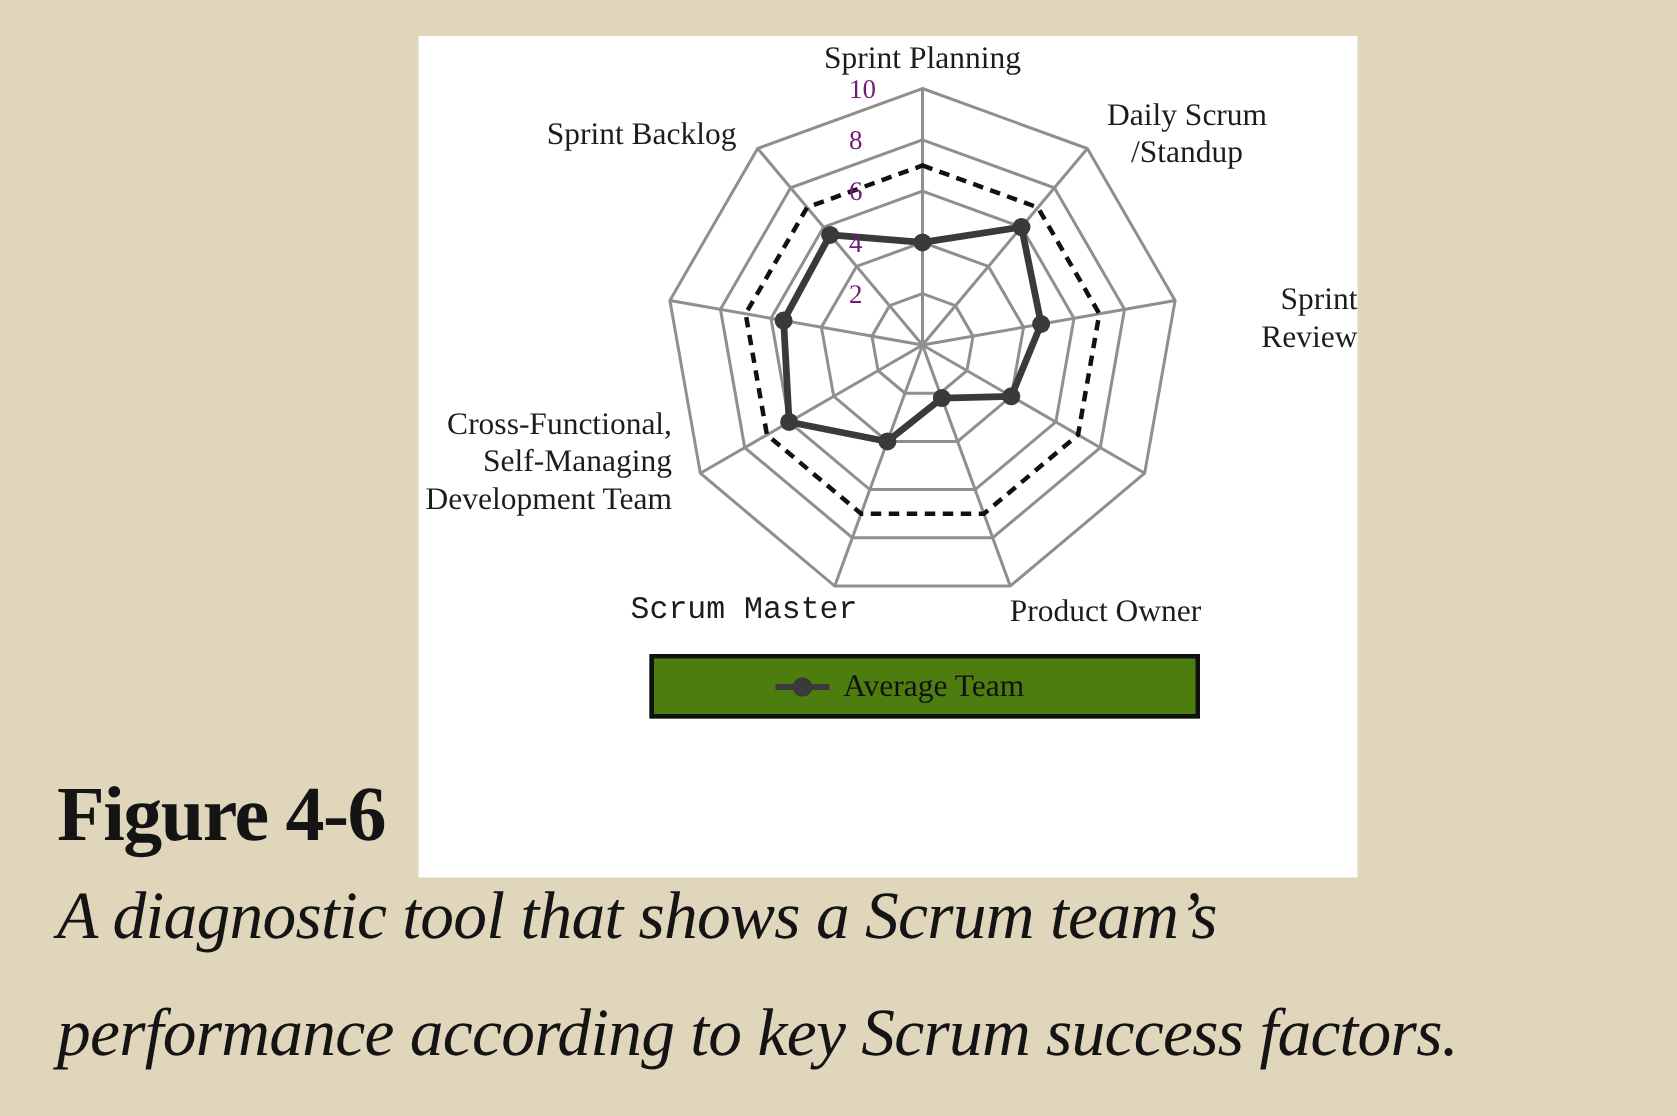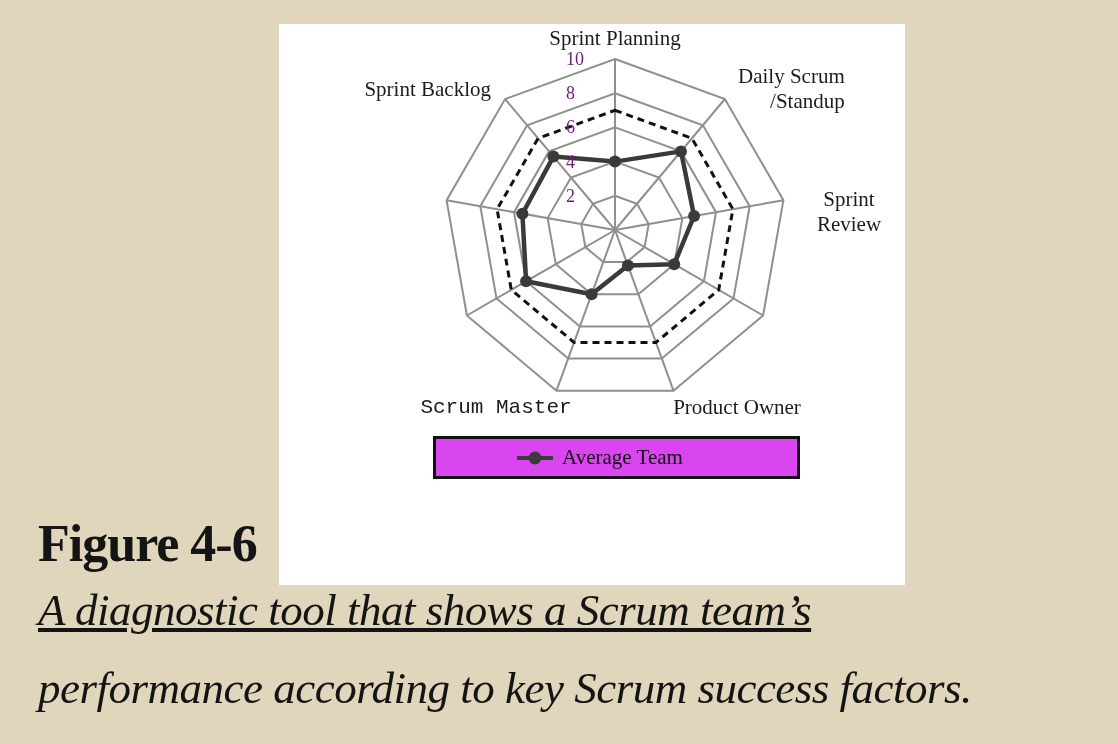--- a/index.html
+++ b/index.html
@@ -20,22 +20,22 @@
   #radar-svg { position: absolute; left: 0; top: 0; }
 
   .axis-label {
     position: absolute;
     font-size: 21px;
     line-height: 25px;
     color: #1c1c1c;
     white-space: pre-line;
   }
   .lbl-sprint-planning   { left: 336px; top: 2px;  transform: translateX(-50%); text-align: center; }
-  .lbl-daily-scrum       { left: 459px; top: 40px;  text-align: right; }
-  .lbl-sprint-review     { left: 514px; top: 163px; text-align: center; }
+  .lbl-daily-scrum       { left: 459px; top: 40px;  text-align: center; }
+  .lbl-sprint-review     { left: 514px; top: 163px; text-align: right; }
   .lbl-sprint-retrospective { left: 494px; top: 282px; text-align: left; }
   .lbl-product-owner     { left: 458px; top: 371px; transform: translateX(-50%); text-align: right; }
   .lbl-scrum-master      { left: 217px; top: 371px; transform: translateX(-50%); text-align: center; font-family: Liberation Mono, monospace; }
   .lbl-cross-functional  { right: 457px; top: 246px; text-align: right; white-space: pre; }
   .lbl-product-backlog   { right: 464px; top: 146px; text-align: right; }
   .lbl-sprint-backlog    { right: 414px; top: 53px;  text-align: right; }
 
   .scale-label {
     position: absolute;
     width: 40px;
@@ -49,21 +49,21 @@
   .tick-6  { top: 92px; }
   .tick-4  { top: 127px; }
   .tick-2  { top: 161px; }
 
   .legend {
     position: absolute;
     left: 154px; top: 412px;
     width: 367px; height: 43px;
     box-sizing: border-box;
     border: 3px solid #111;
-    background: #d946ef;
+    background: #4d7c0f;
     display: flex;
     align-items: center;
     justify-content: center;
   }
   .legend-item { display: flex; align-items: center; }
   .legend-swatch { margin-right: 8px; display: block; }
   .legend-text { font-size: 21px; color: #111; white-space: nowrap; }
   .legend-gap { width: 34px; }
 
   .caption { position: absolute; left: 38px; top: 0; width: 1070px; color: #141414; }
@@ -73,21 +73,21 @@
     letter-spacing: -1px;
     white-space: nowrap;
   }
   .caption-line {
     position: absolute; left: 0;
     font-style: italic;
     font-size: 45px;
     letter-spacing: -0.5px;
     white-space: nowrap;
   }
-  .caption-line-1 { top: 584px; text-decoration: underline; }
+  .caption-line-1 { top: 584px; }
   .caption-line-2 { top: 662px; }
 </style>
 </head>
 <body>
 
 <div class="chart-panel">
 
   <svg id="radar-svg" width="626" height="457" viewBox="0 0 626 457">
       <line x1="336" y1="206" x2="336.0" y2="35.0" stroke="#8f8f8f" stroke-width="2"></line>
       <line x1="336" y1="206" x2="445.9" y2="75.0" stroke="#8f8f8f" stroke-width="2"></line>
@@ -115,20 +115,23 @@
       <circle cx="274.4" cy="132.6" r="6" fill="#3a3a3a"></circle>
       <polygon points="336.0,86.3 412.9,114.3 453.9,185.2 439.7,265.9 376.9,318.5 295.1,318.5 232.3,265.9 218.1,185.2 259.1,114.3" fill="none" stroke="#111111" stroke-width="3" stroke-dasharray="7 5"></polygon>
     </svg>
 
   <div class="axis-label lbl-sprint-planning">Sprint Planning</div>
   <div class="axis-label lbl-daily-scrum">Daily Scrum
 /Standup</div>
   <div class="axis-label lbl-sprint-review">Sprint Review</div>
   <div class="axis-label lbl-product-owner">Product Owner</div>
   <div class="axis-label lbl-scrum-master">Scrum Master</div>
+  <div class="axis-label lbl-cross-functional">Cross-Functional,
+Self-Managing
+Development Team</div>
   <div class="axis-label lbl-sprint-backlog">Sprint Backlog</div>
 
   <div class="scale-label tick-10">10</div>
   <div class="scale-label tick-8">8</div>
   <div class="scale-label tick-6">6</div>
   <div class="scale-label tick-4">4</div>
   <div class="scale-label tick-2">2</div>
 
   <div class="legend">
     <span class="legend-item">

